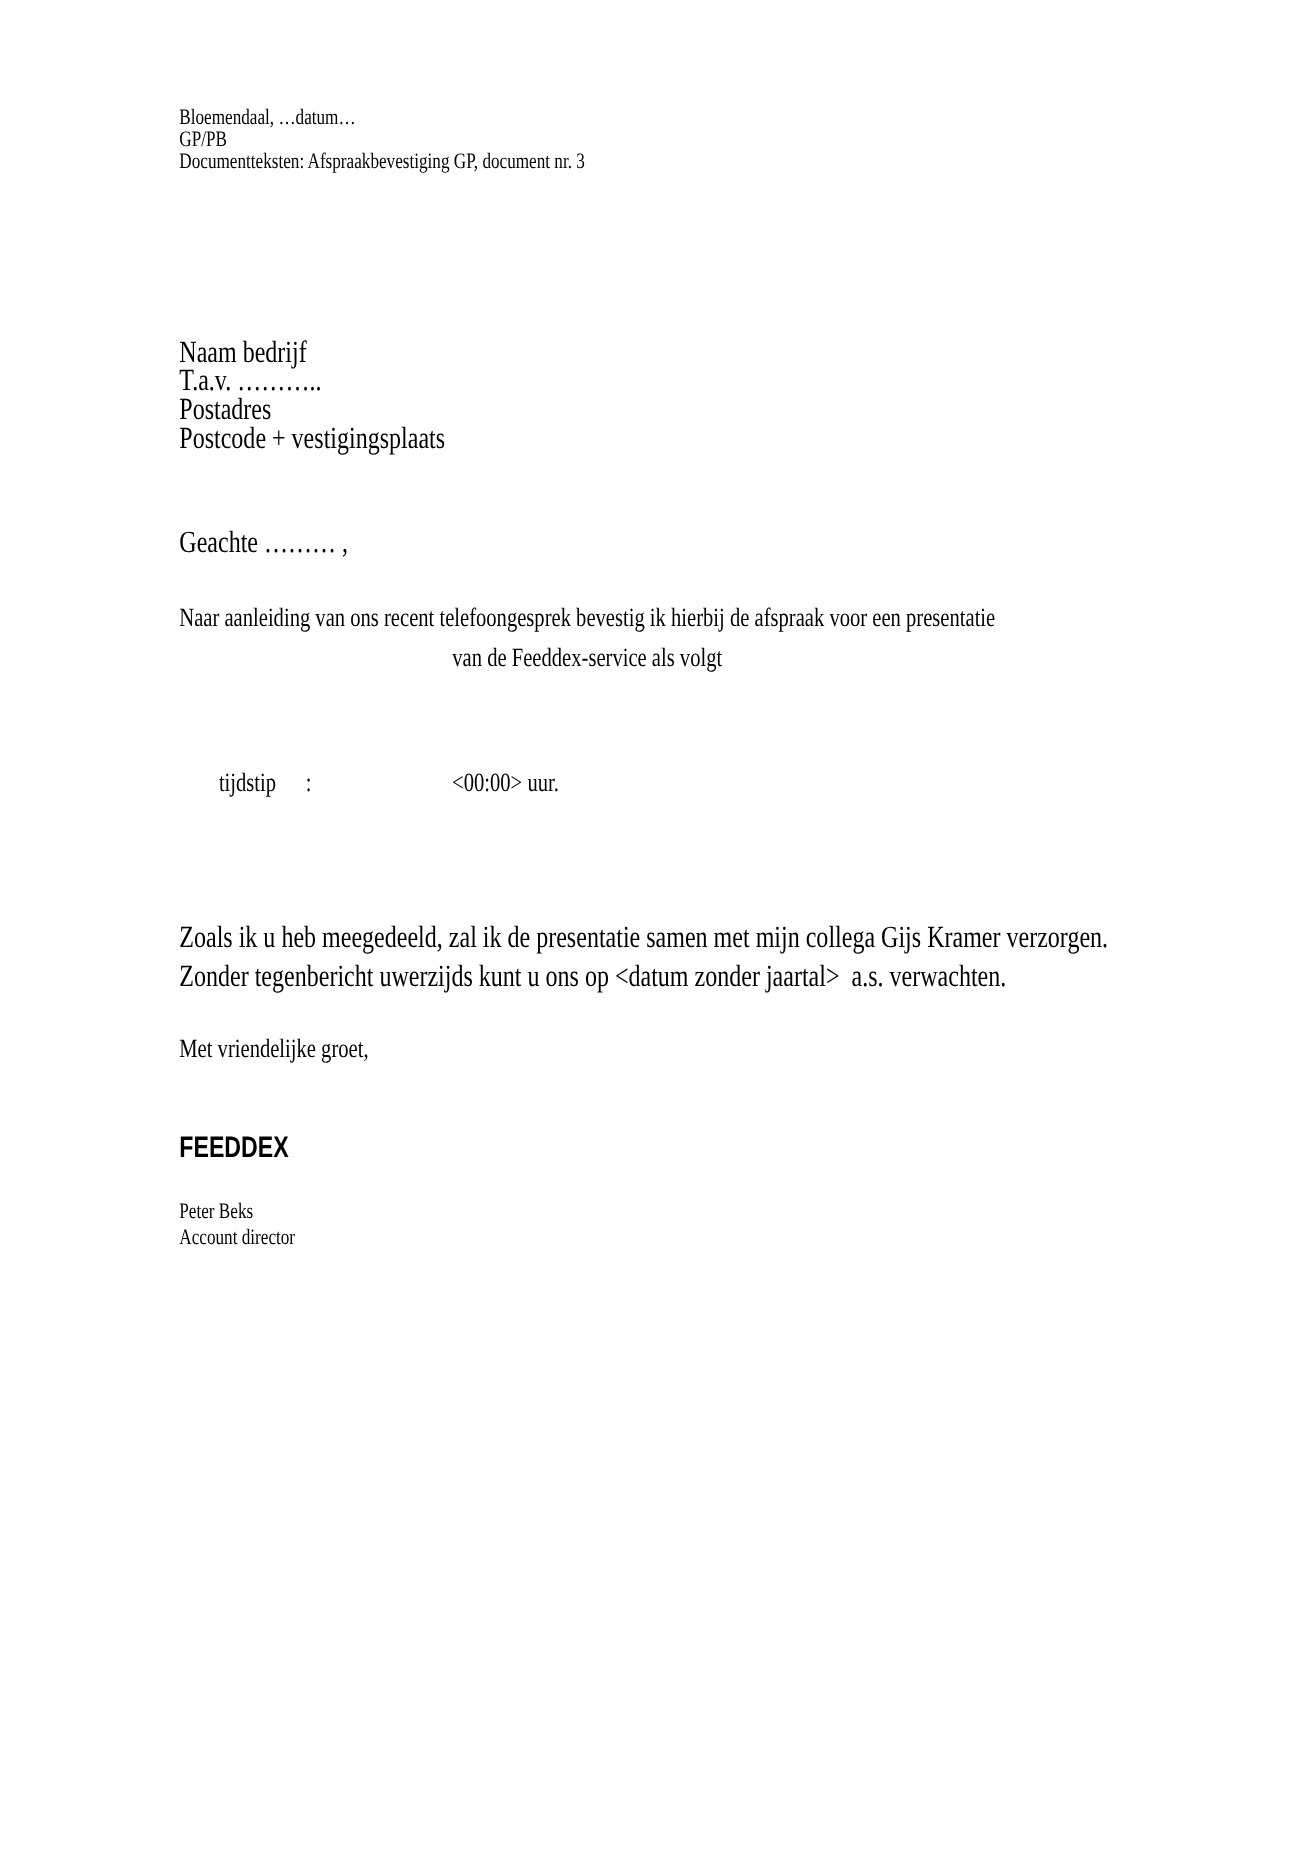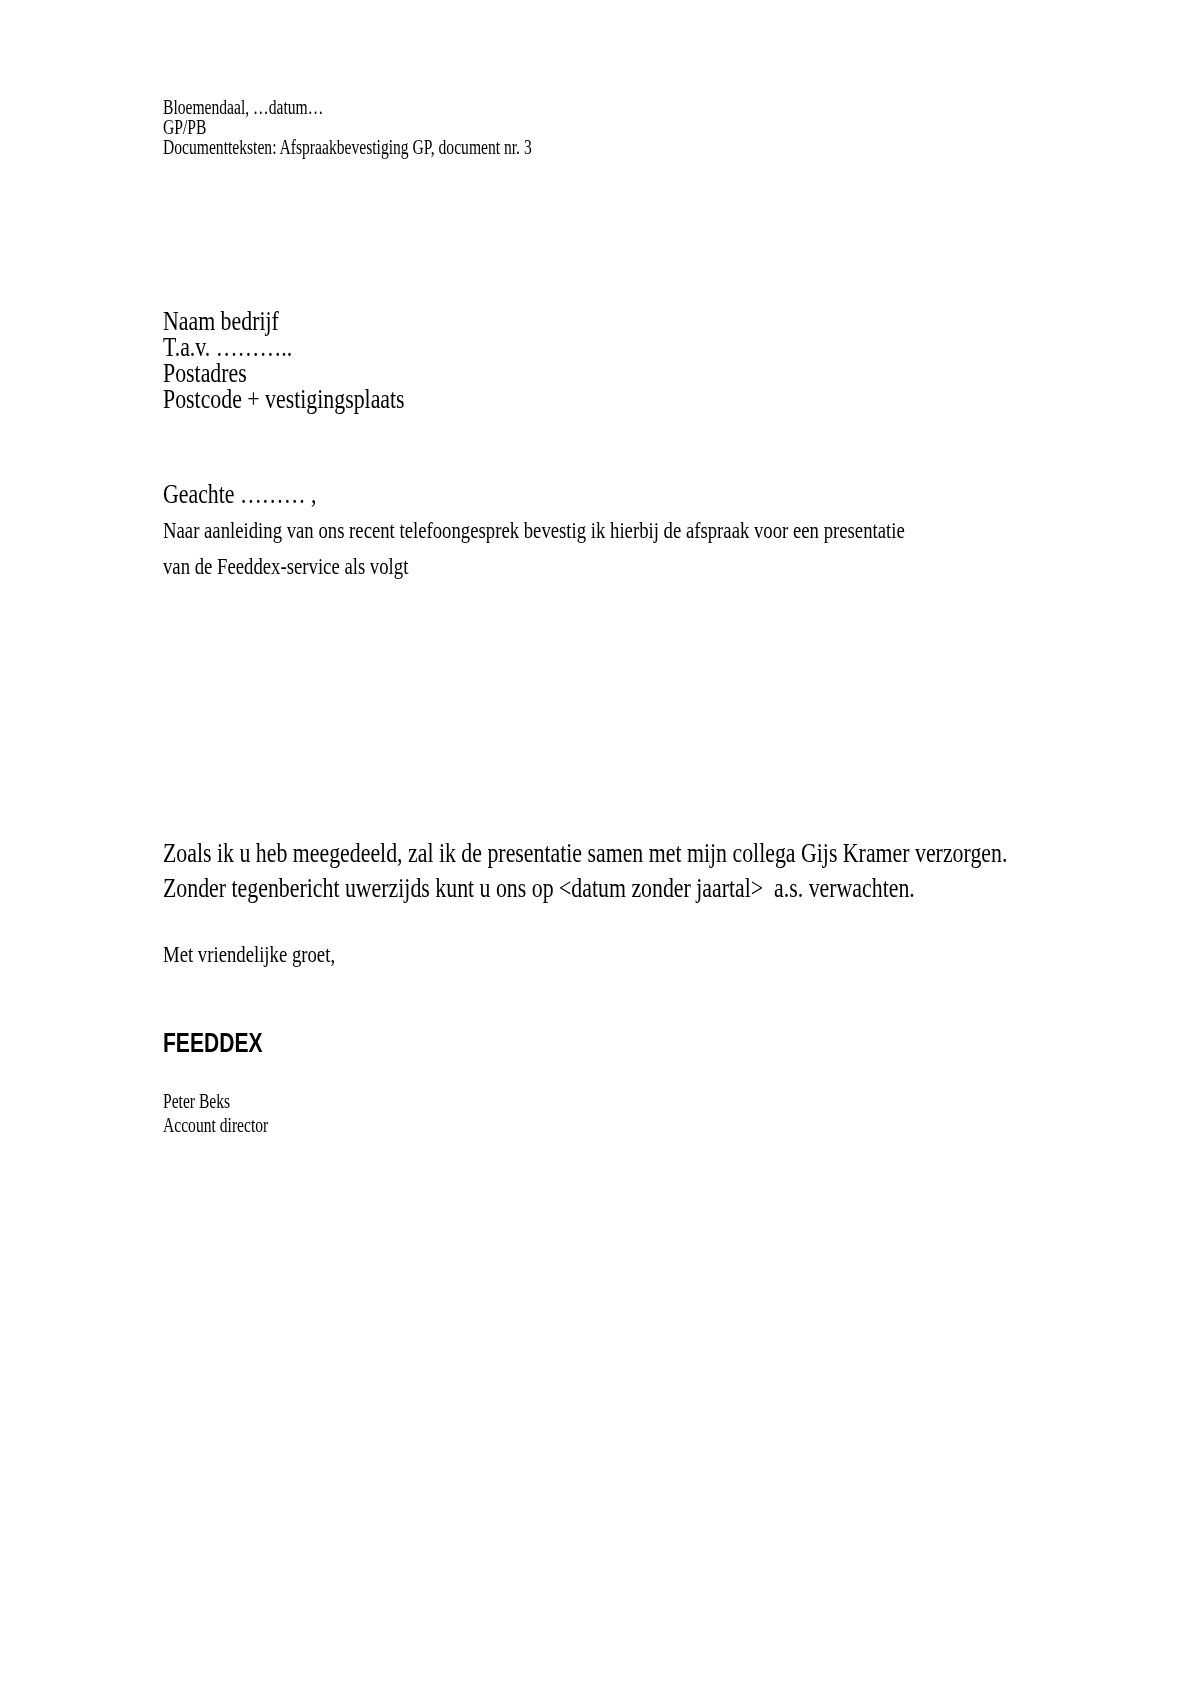--- a/index.html
+++ b/index.html
@@ -21,21 +21,21 @@
   }
   
   .line {
     transform: scaleX(0.78);
     transform-origin: 0 0;
     white-space: pre;
   }
   .header-block { top: 97px; font-size: 20px; line-height: 20px; }
   .recipient-block { top: 308px; font-size: 28px; line-height: 26px; }
   .salutation-block { top: 481px; font-size: 28px; line-height: 26px; }
-  .intro-block { top: 512px; font-size: 24px; line-height: 36px; }
+  .intro-block { top: 544px; font-size: 24px; line-height: 36px; text-align: center; }
   .appointment-block { top: 663px; font-size: 24px; line-height: 33px; }
   .detail-row { white-space: pre; }
   .detail-label, .detail-colon, .detail-value {
     display: inline-block;
     transform: scaleX(0.78);
     transform-origin: 0 0;
     white-space: pre;
     vertical-align: top;
   }
   .detail-label { width: 79px; }
@@ -73,20 +73,23 @@
   <div class="block salutation-block">
     <div class="line">Geachte ……… ,</div>
   </div>
 
   <div class="block intro-block">
     <div class="line">Naar aanleiding van ons recent telefoongesprek bevestig ik hierbij de afspraak voor een presentatie</div>
     <div class="line">van de Feeddex-service als volgt</div>
   </div>
 
   <div class="block appointment-block">
+    <div class="detail-row">
+      <span class="detail-label">tijdstip</span><span class="detail-colon">:</span><span class="detail-value">&lt;00:00&gt; uur.</span>
+    </div>
   </div>
 
   <div class="block body2-block">
     <div class="line">Zoals ik u heb meegedeeld, zal ik de presentatie samen met mijn collega Gijs Kramer verzorgen.</div>
     <div class="line">Zonder tegenbericht uwerzijds kunt u ons op &lt;datum zonder jaartal&gt;  a.s. verwachten.</div>
   </div>
 
   <div class="block closing-block">
     <div class="line">Met vriendelijke groet,</div>
   </div>

